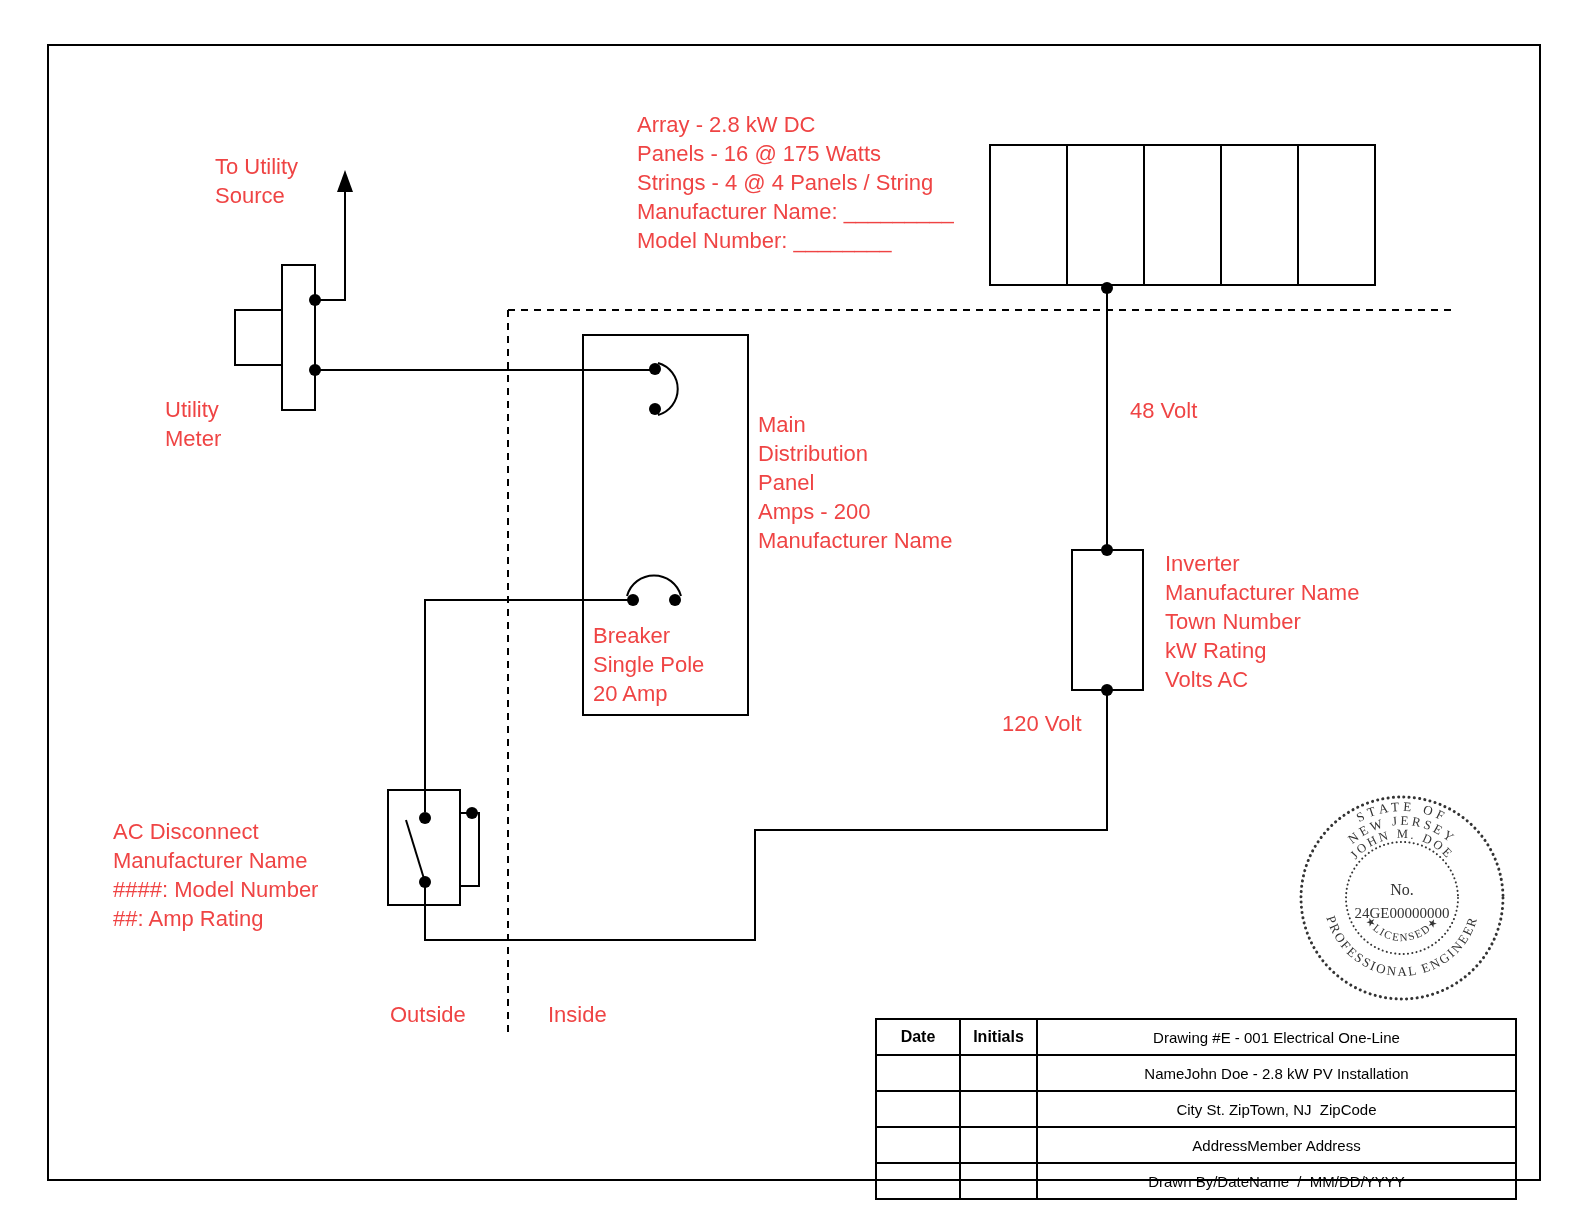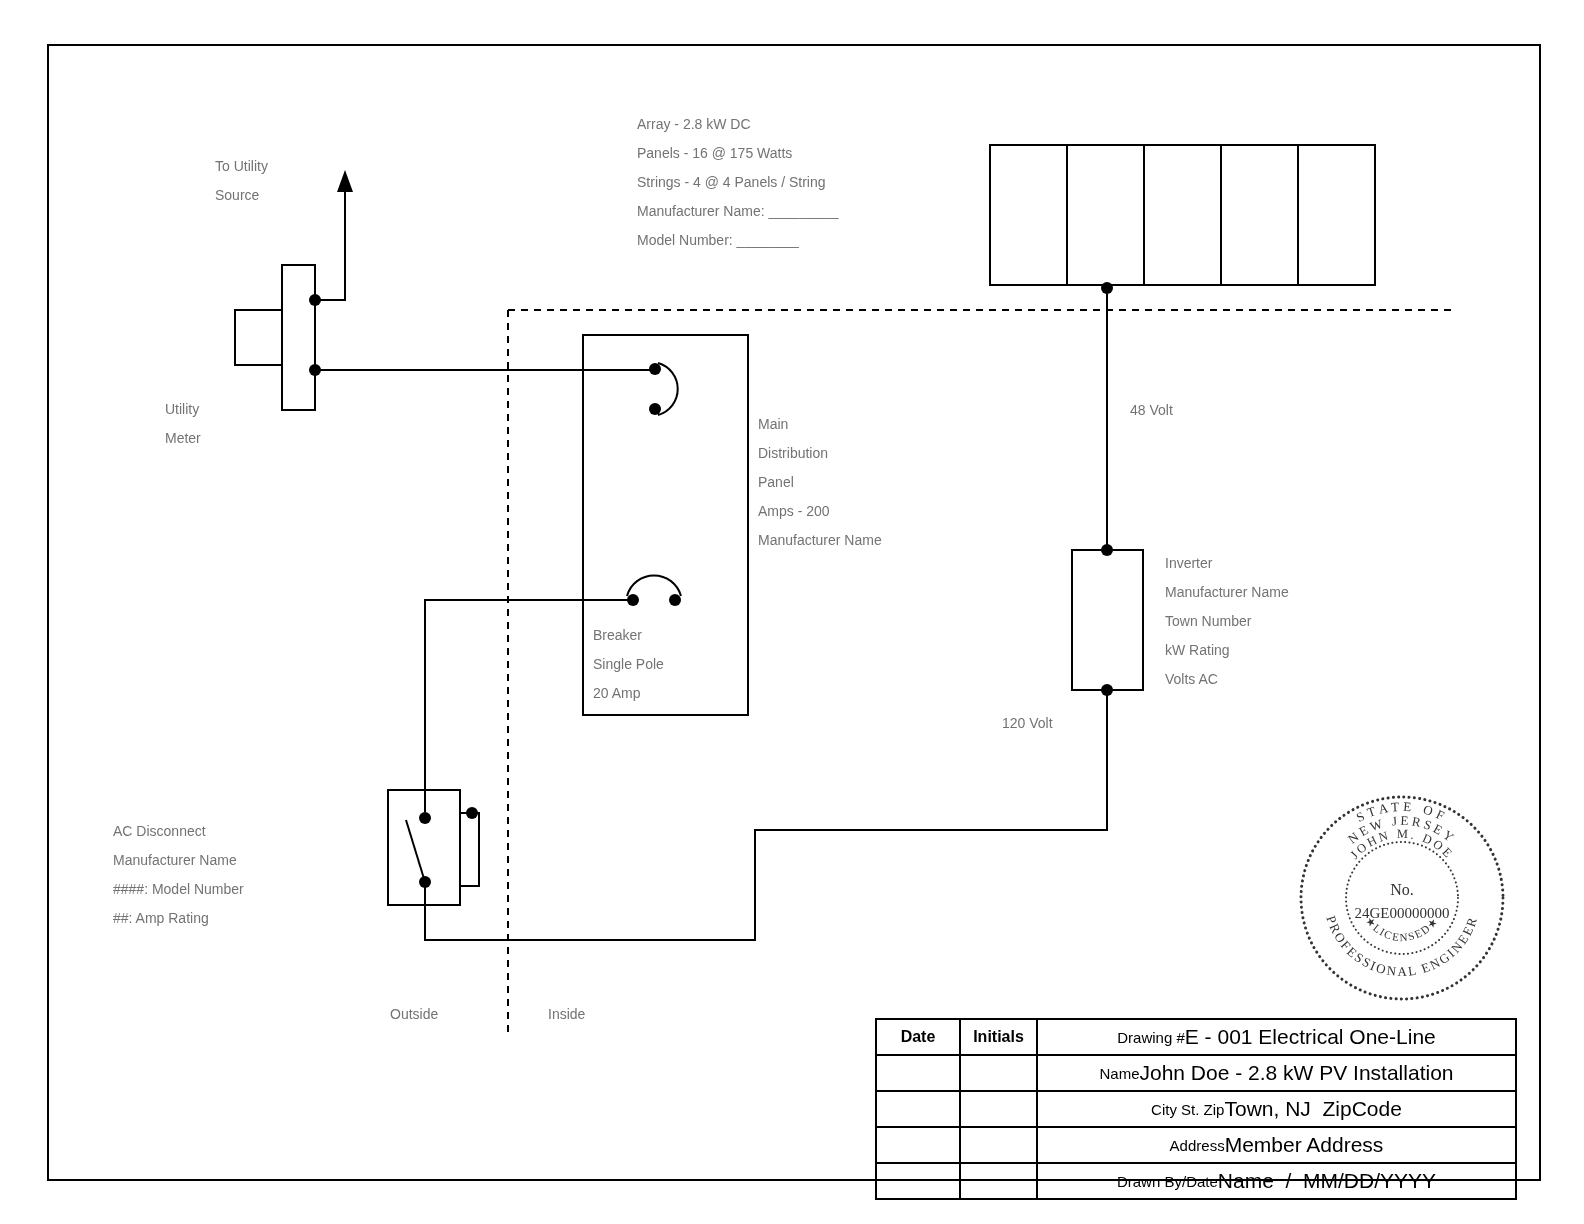--- a/index.html
+++ b/index.html
@@ -1,41 +1,41 @@
 <!DOCTYPE html>
 <html><head>
 <meta charset="utf-8">
 <style>
   * { margin:0; padding:0; box-sizing:border-box; }
   html,body { background:#ffffff; }
   body { font-family:"Liberation Sans", sans-serif; color:#000; }
   .sheet { position:relative; width:1584px; height:1224px; background:#ffffff; overflow:hidden; }
   .svg-layer { position:absolute; left:0; top:0; width:1584px; height:1224px; }
 
-  .lbl { position:absolute; font-size:14px; line-height:29px; color:#737373; white-space:pre-line; }
+  .lbl { position:absolute; font-size:22px; line-height:29px; color:#ef4444; white-space:pre-line; }
   .lbl-to-utility   { left:215px;  top:152px; }
   .lbl-utility-meter{ left:165px;  top:395px; }
   .lbl-array        { left:637px;  top:110px; }
   .lbl-mdp          { left:758px;  top:410px; }
   .lbl-breaker      { left:593px;  top:621px; }
   .lbl-48v          { left:1130px; top:396px; }
   .lbl-inverter     { left:1165px; top:549px; }
   .lbl-120v         { left:1002px; top:709px; }
   .lbl-acdisc       { left:113px;  top:817px; }
   .lbl-outside      { left:390px;  top:1000px; }
   .lbl-inside       { left:548px;  top:1000px; }
 
   
   .title-block { position:absolute; left:875px; top:1018px; width:642px; height:144px;
                  border-collapse:collapse; table-layout:fixed; }
   .title-block td { border:2px solid #000; padding:0; height:36px; overflow:hidden; vertical-align:middle; }
   .tb-head { text-align:center; font-size:16px; font-weight:bold; }
   .tb-cell { display:flex; justify-content:center; align-items:center; height:100%; padding:0 8px; }
   .tb-label { font-size:15px; white-space:pre; }
-  .tb-value { font-size:21px; white-space:pre; text-align:right; }
+  .tb-value { font-size:15px; white-space:pre; text-align:right; }
 
   
   .stamp-arc  { font-family:"Liberation Serif", serif; fill:#333333; }
   .stamp-mid  { font-family:"Liberation Serif", serif; fill:#333333; }
 </style>
 </head>
 <body>
 
 <div class="sheet">
 

